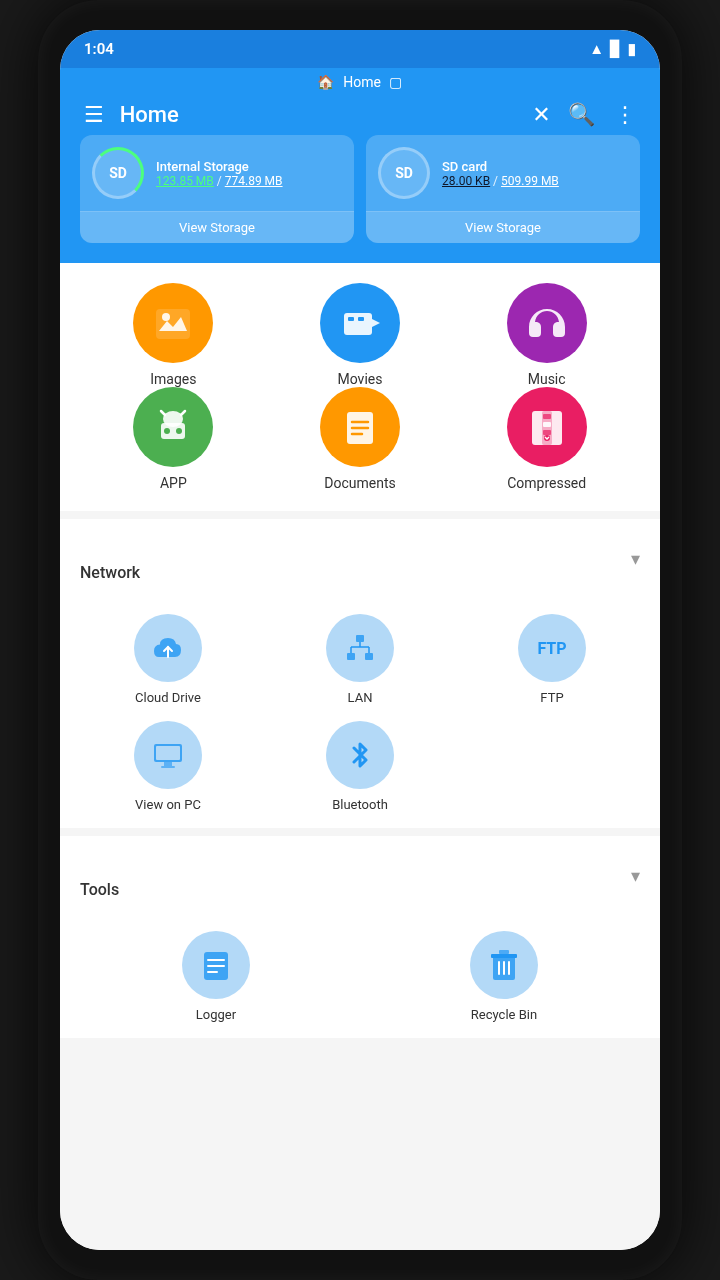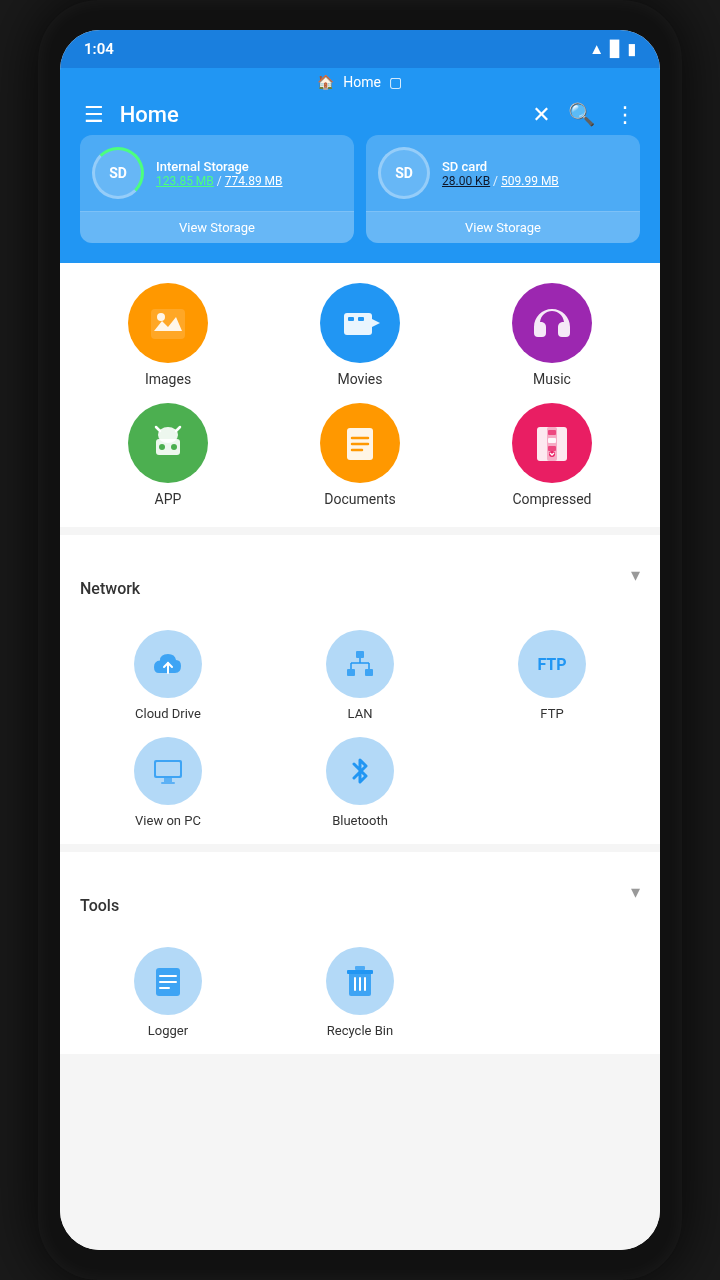--- a/index.html
+++ b/index.html
@@ -133,21 +133,21 @@
       background: #f5f5f5;
       overflow-y: auto;
     }
     .file-grid-section {
       background: white;
       padding: 20px;
     }
     .file-grid {
       display: grid;
       grid-template-columns: repeat(3, 1fr);
-      gap: 16px;
+      gap: 0;
     }
     .file-item {
       display: flex;
       flex-direction: column;
       align-items: center;
       gap: 8px;
       cursor: pointer;
     }
     .file-icon {
       width: 80px;
@@ -209,21 +209,21 @@
       color: #2196f3;
     }
     .network-label {
       font-size: 13px;
       color: #333;
     }
     .tools-grid {
       background: white;
       padding: 16px 20px;
       display: grid;
-      grid-template-columns: repeat(3, 1fr);
+      grid-template-columns: repeat(2, 1fr);
       gap: 16px;
     }
     .tool-item {
       display: flex;
       flex-direction: column;
       align-items: center;
       gap: 8px;
       cursor: pointer;
     }
     .tool-icon {

